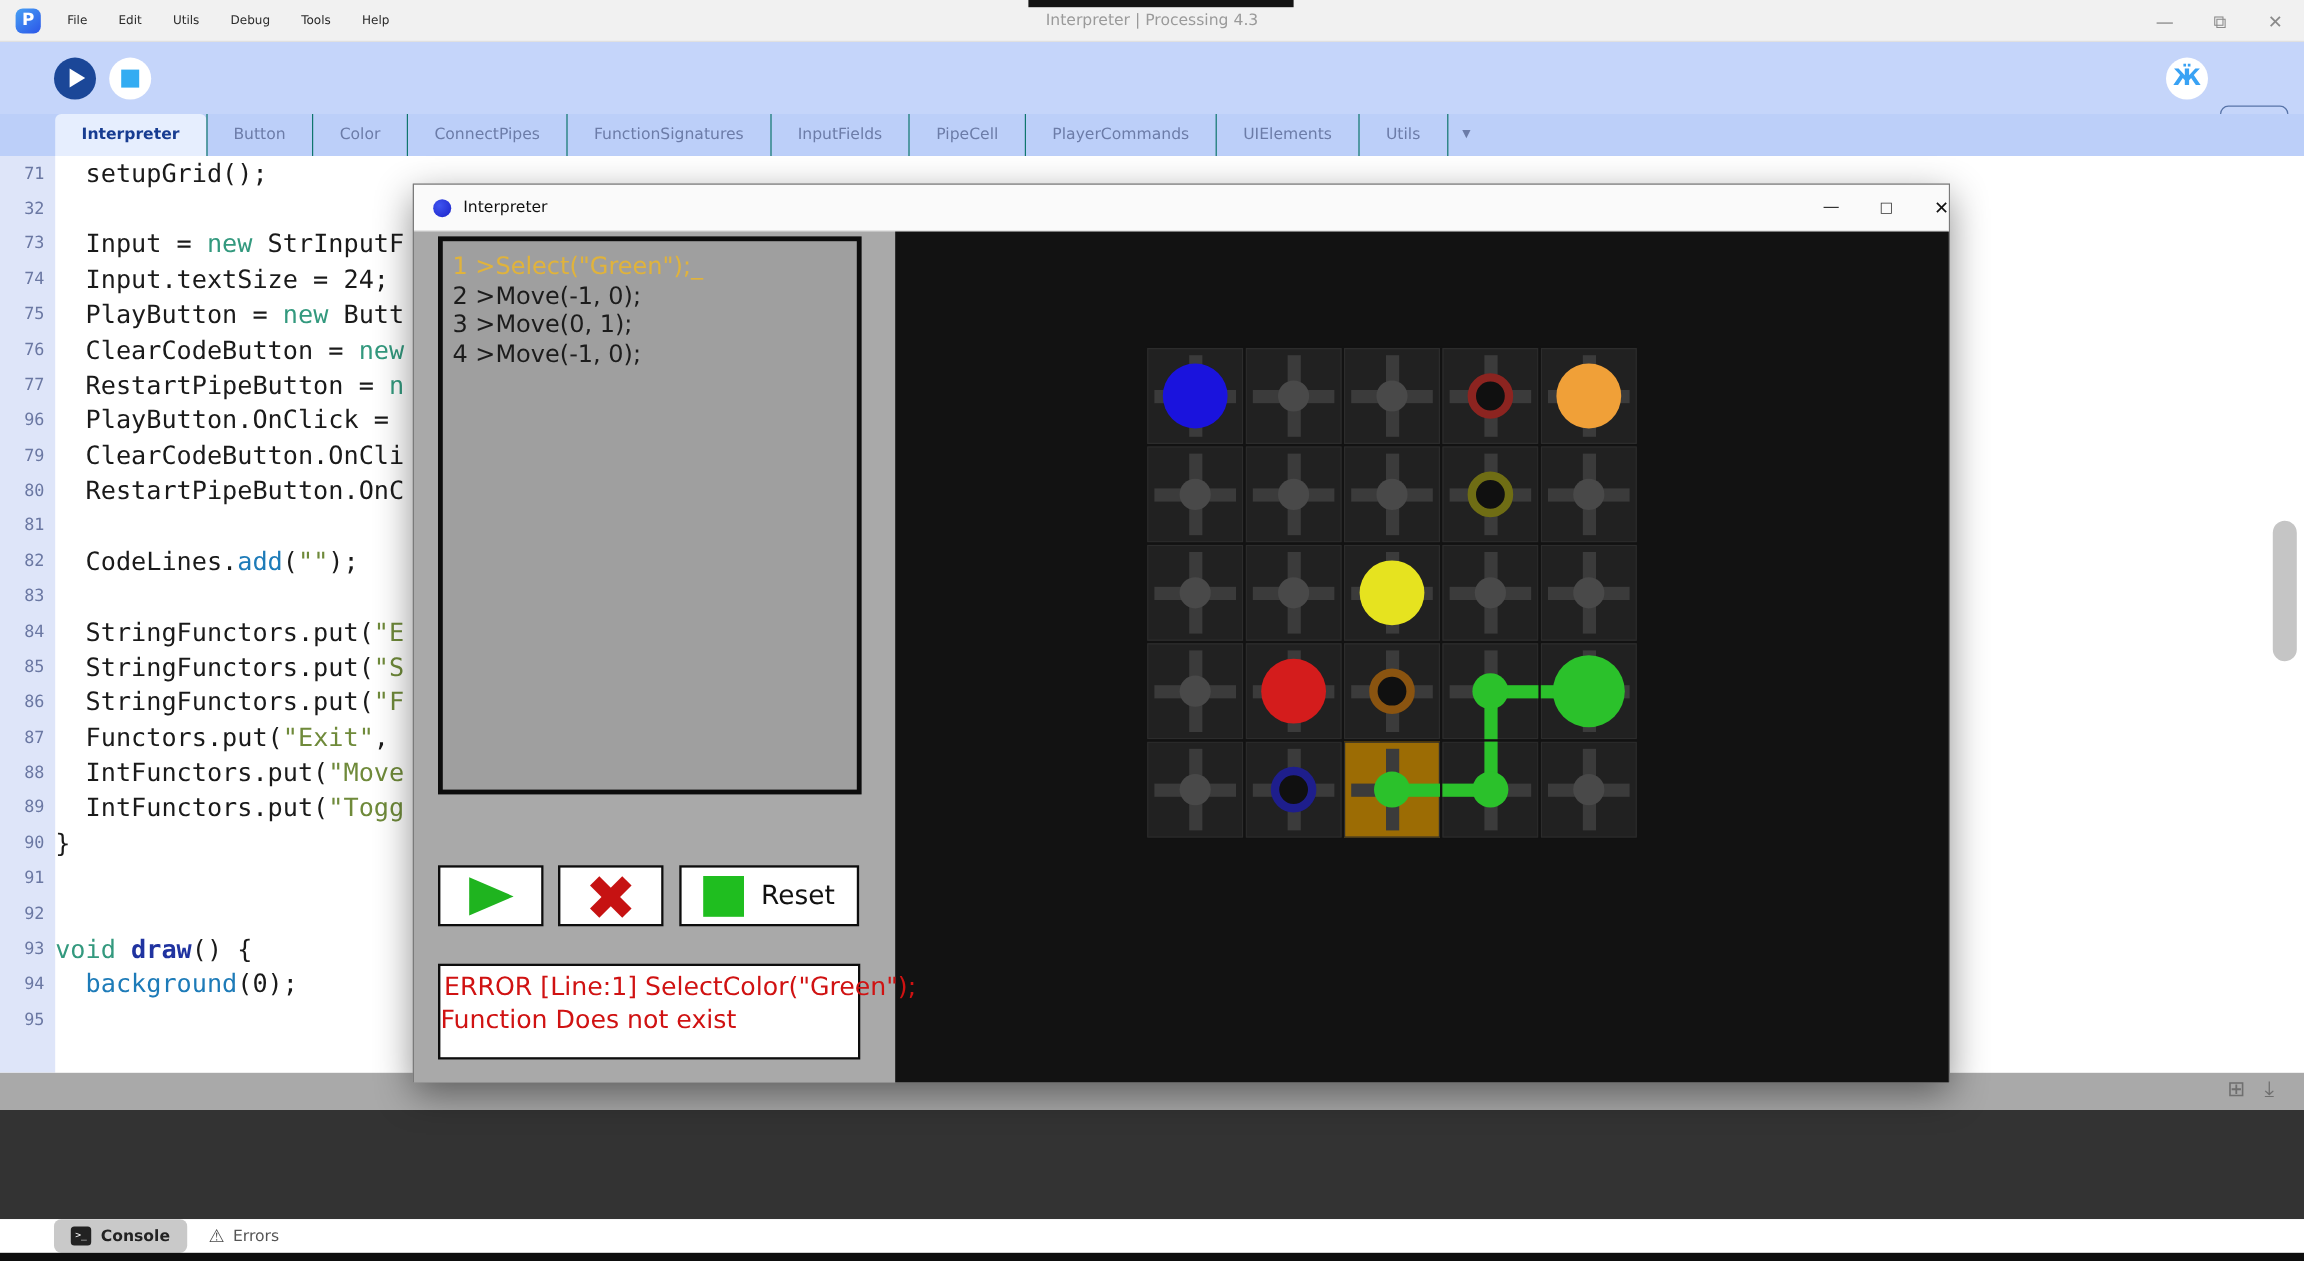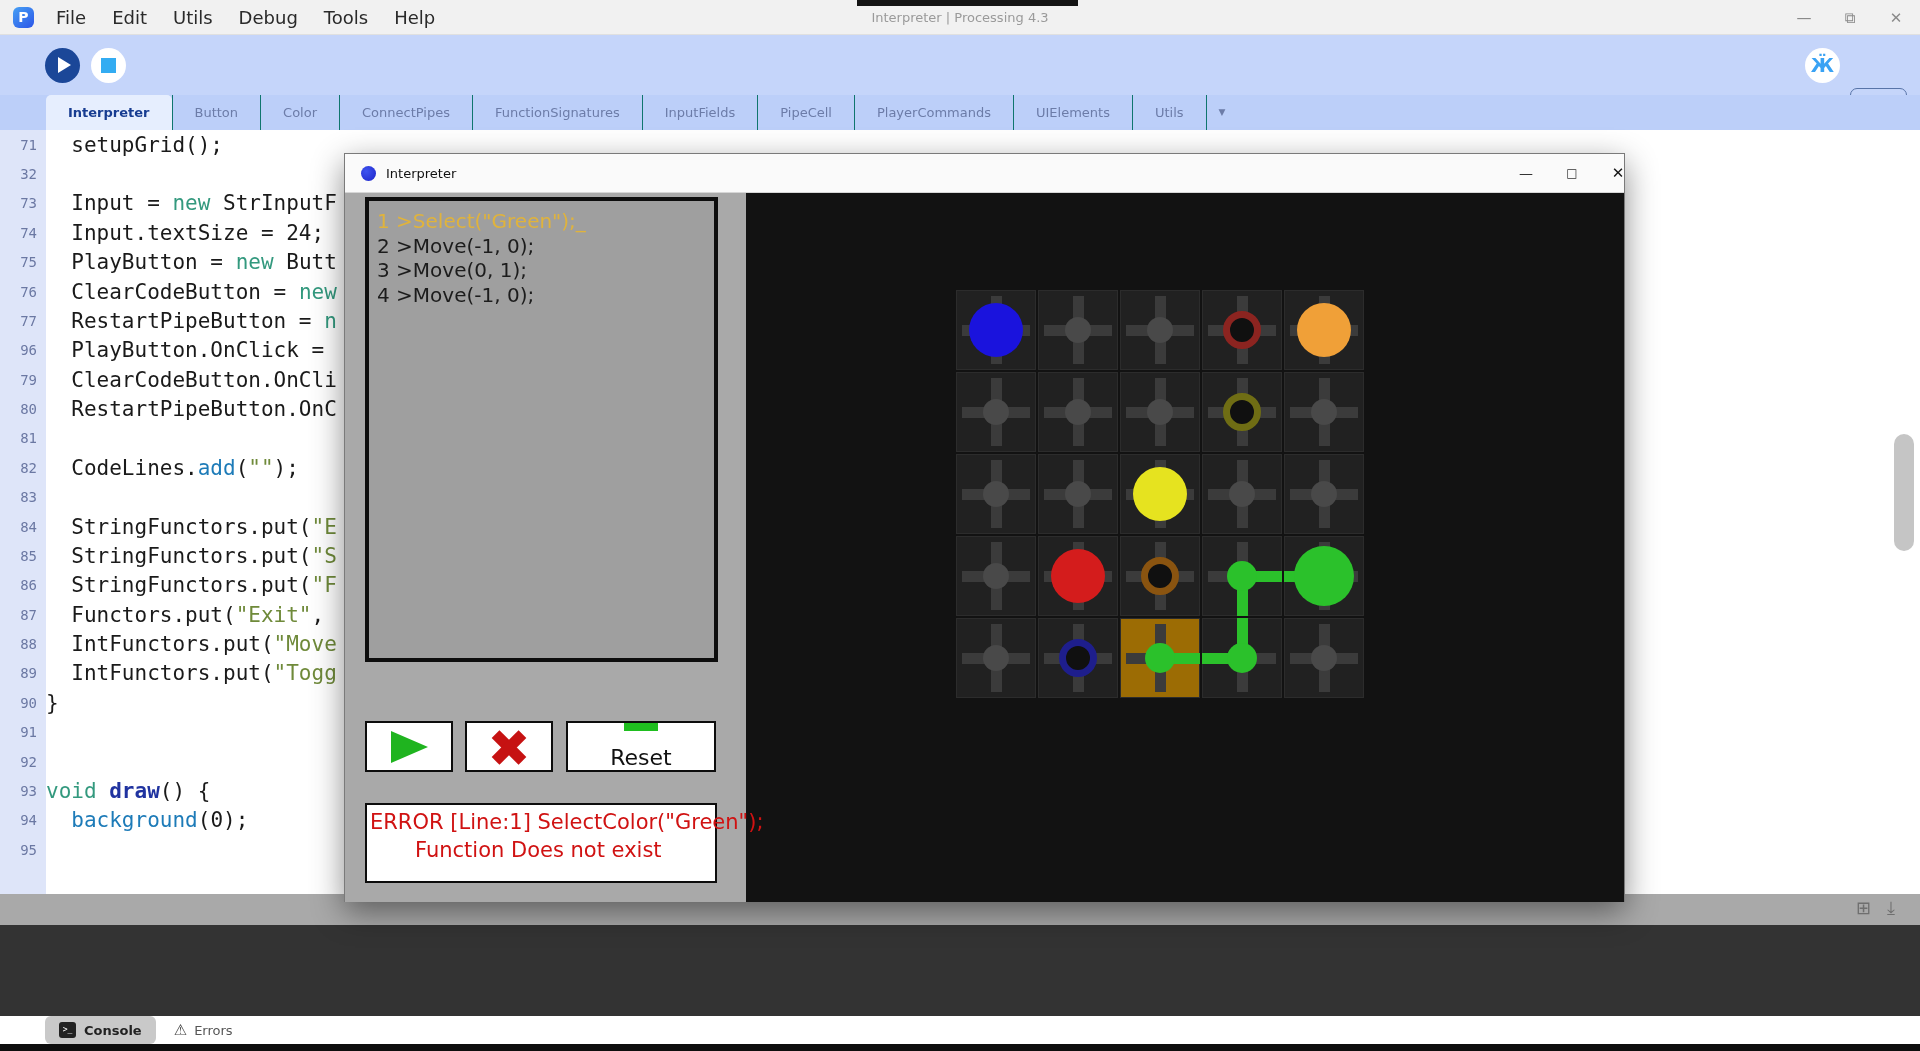--- a/index.html
+++ b/index.html
@@ -7,21 +7,21 @@
               font-family:"DejaVu Sans","Liberation Sans",sans-serif; }
 
   
   #menubar { position:absolute; left:0; top:0; width:1920px; height:35px;
              background:#f1f1f1; border-bottom:1px solid #e0e0e0;
              display:flex; align-items:center; }
   #proc-logo { width:21px; height:21px; margin-left:13px; border-radius:6px;
                background:linear-gradient(140deg,#47a0f4,#2b55e8);
                color:#fff; font-weight:bold; font-size:14px; text-align:center; line-height:21px; }
   #menu-items { display:flex; gap:26px; margin-left:22px; }
-  .menu-item { font-size:18px; color:#2a2a2a; cursor:default; }
+  .menu-item { font-size:10px; color:#2a2a2a; cursor:default; }
   #win-title { position:absolute; left:0; right:0; text-align:center; font-size:13px; color:#9a9a9a; }
   #top-sliver { position:absolute; left:857px; top:0; width:221px; height:6px; background:#141414; }
   #win-controls { position:absolute; right:14px; top:0; height:35px; display:flex; gap:26px; align-items:center; }
   .wc { color:#8a8a8a; font-size:15px; width:20px; text-align:center; }
 
   
   #toolbar { position:absolute; left:0; top:35px; width:1920px; height:60px; background:#c5d5fa; }
   .round-btn { position:absolute; width:35px; height:35px; border-radius:50%; top:13px; }
   #play-btn { left:45px; background:#1b4798; }
   #play-btn .tri { position:absolute; left:13px; top:9px; width:0; height:0;
@@ -95,28 +95,28 @@
 
   .sk-btn { position:absolute; top:528px; height:51px; background:#fff; border:2.5px solid #0d0d0d;
             display:flex; align-items:center; justify-content:center; gap:14px; }
   #sk-play { left:20px; width:88px; }
   #sk-play .tri { width:0; height:0; border-left:37px solid #1fb41f;
                   border-top:16px solid transparent; border-bottom:16px solid transparent; }
   #sk-x { left:120px; width:88px; }
   #sk-x .xwrap { position:relative; width:40px; height:40px; }
   #sk-x .bar { position:absolute; left:1px; top:15px; width:38px; height:11px; background:#c61212; }
   #sk-x .b1 { transform:rotate(45deg); } #sk-x .b2 { transform:rotate(-45deg); }
-  #sk-reset { left:221px; width:150px;flex-direction:column; }
+  #sk-reset { left:221px; width:150px; }
   #sk-reset .sq { width:34px; height:34px; background:#1fbe1f; }
   #sk-reset .lbl { font-size:22px; color:#111; }
 
   #error-box { position:absolute; left:20px; top:610px; width:352px; height:80px;
                background:#fff; border:2.5px solid #0d0d0d; padding-top:3px; }
   .err-line { font-size:21px; line-height:28px; color:#d01212; white-space:nowrap; }
-  .err-1 { padding-left:3px; } .err-2 { padding-left:48px; }
+  .err-1 { padding-left:3px; } .err-2 { }
 
   
   #pipe-grid { position:absolute; left:209px; top:96px; display:grid;
                grid-template-columns:repeat(5,80px); grid-template-rows:repeat(5,80px);
                gap:2px; background:#121212; padding:1px; }
   .cell { position:relative; width:80px; height:80px; background:#212121; box-shadow:inset 0 0 0 1px #2c2c2c; }
   .arm { position:absolute; background:#3b3b3b; }
   .arm-l { left:6px;  top:34.5px; width:34px; height:11px; }
   .arm-r { left:40px; top:34.5px; width:34px; height:11px; }
   .arm-u { left:34.5px; top:6px;  width:11px; height:34px; }

